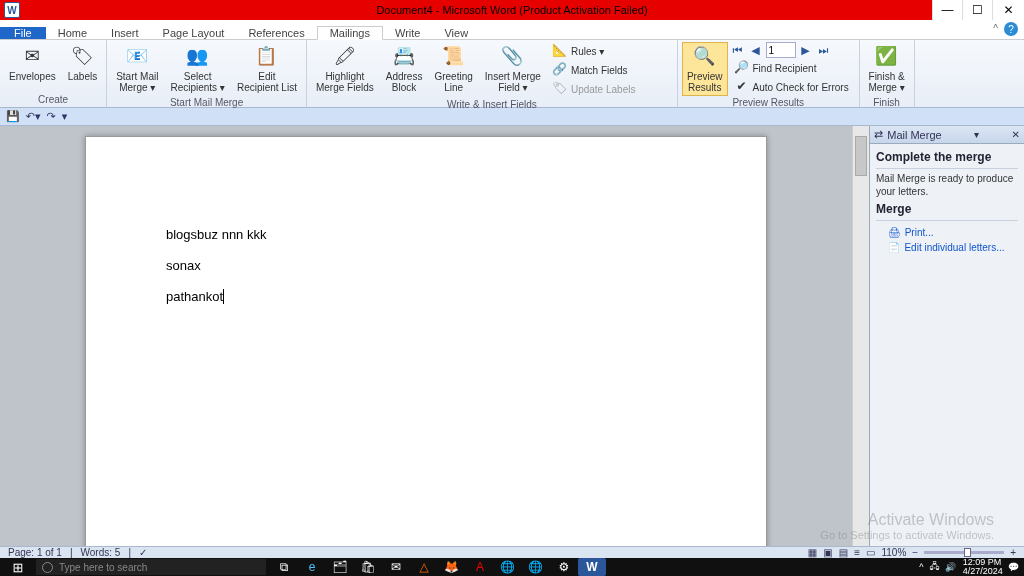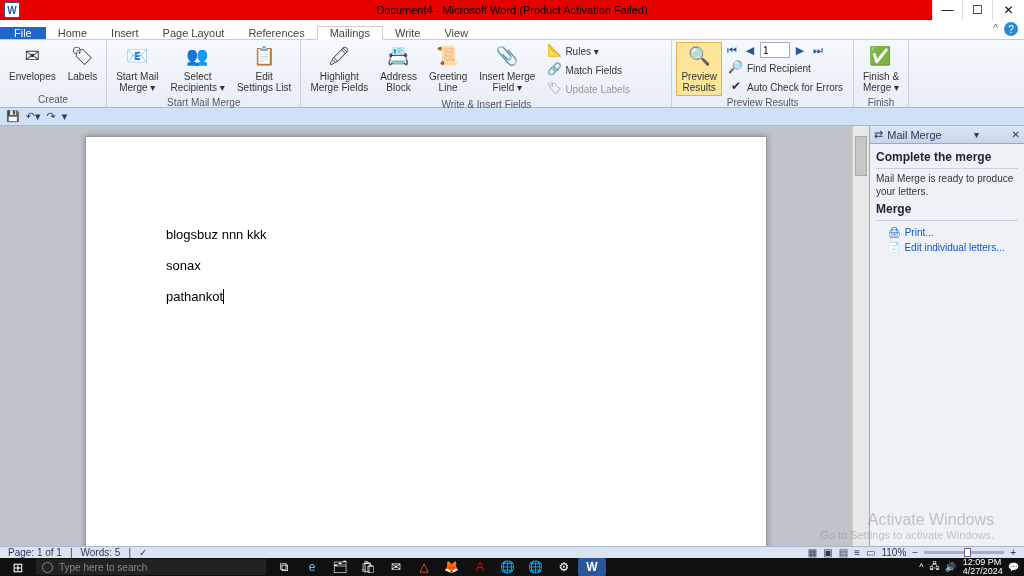--- a/index.html
+++ b/index.html
@@ -129,21 +129,21 @@
 Merge ▾</span>
         </div>
       <div class="rbtn">
           <div class="ic">👥</div>
           <span style="white-space:pre">Select
 Recipients ▾</span>
         </div>
       <div class="rbtn">
           <div class="ic">📋</div>
           <span style="white-space:pre">Edit
-Settings List</span>
+Recipient List</span>
         </div>
     </div>
     <div class="group-label">Start Mail Merge</div>
   </div>
   <div class="group">
     <div class="group-body">
       <div class="rbtn">
           <div class="ic">🖍</div>
           <span style="white-space:pre">Highlight
 Merge Fields</span>

